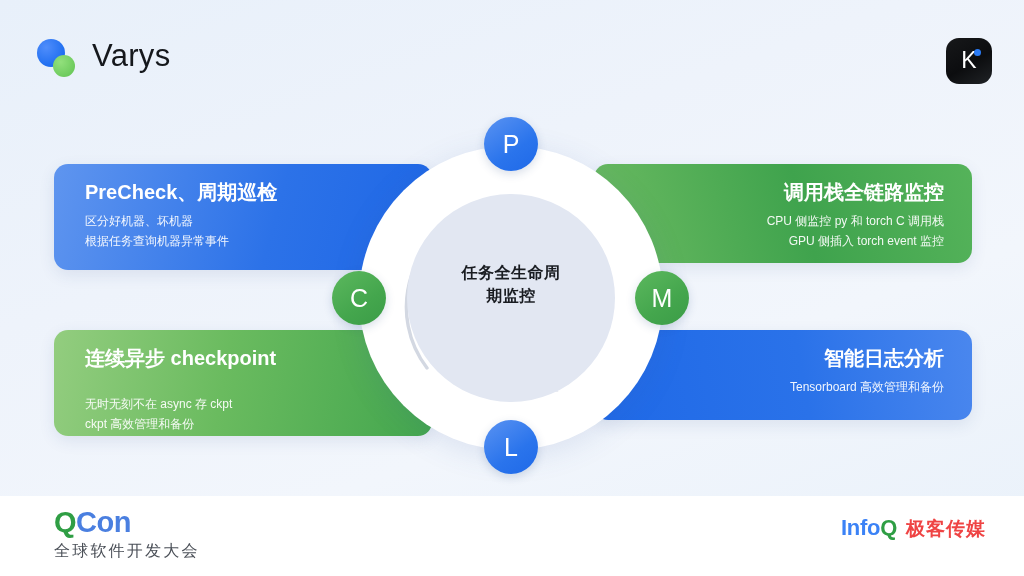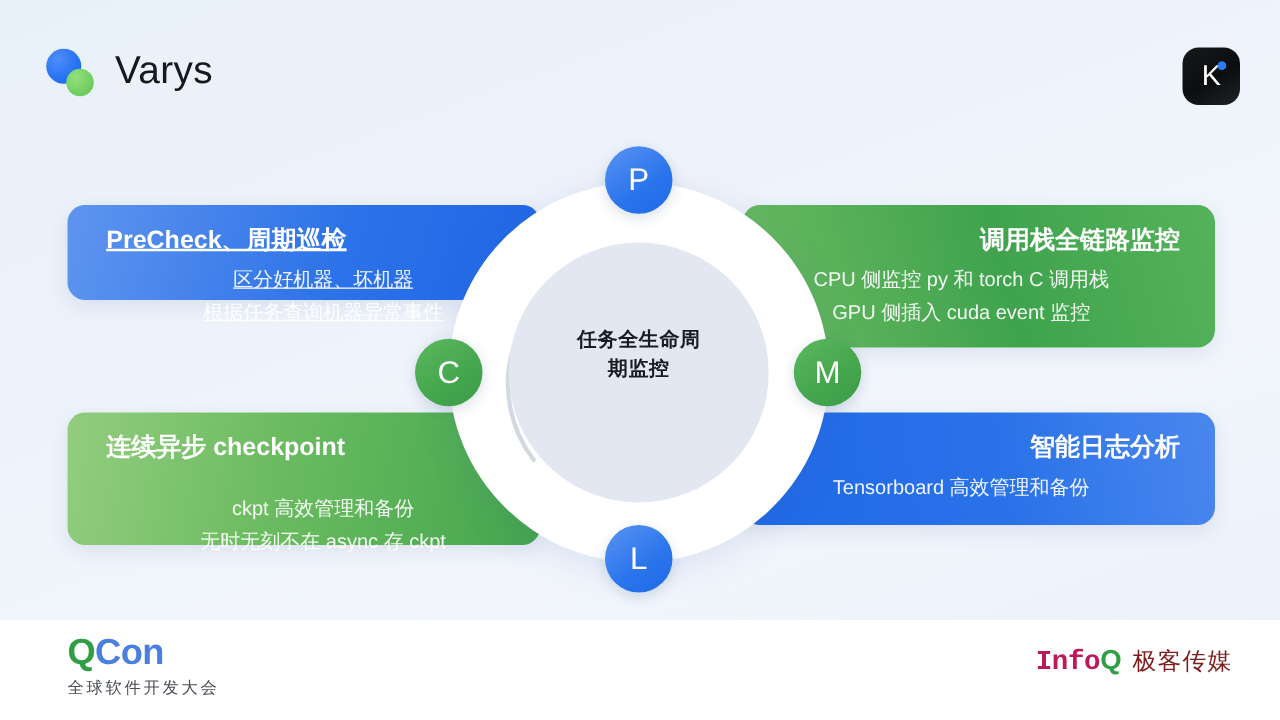--- a/index.html
+++ b/index.html
@@ -91,43 +91,41 @@
     z-index: 10;
     box-shadow: 0 5px 16px rgba(40, 70, 130, 0.10);
   }
   .card .card-title {
     font-size: 20px;
     font-weight: 700;
     line-height: 1.25;
     white-space: nowrap;
   }
   .card .card-sub {
-    font-size: 16px;
+    font-size: 12px;
     font-weight: 400;
     line-height: 1.65;
     color: rgba(255,255,255,0.93);
     white-space: nowrap;
-    text-align: center;
   }
 
   
   #card-precheck {
     left: 54px;  top: 164px;
-    width: 378px; height: 76px;
+    width: 378px; height: 106px;
     background: linear-gradient(105deg, #5f95ef 0%, #2c72e8 58%, #1e67e6 100%);
     padding: 16px 0 0 31px;
     text-align: left;
-    text-decoration: underline;
   }
   #card-precheck .card-title { margin-bottom: 7px; }
 
   
   #card-callstack {
     right: 52px; top: 164px;
-    width: 378px; height: 114px;
+    width: 378px; height: 99px;
     background: linear-gradient(255deg, #55b35a 0%, #3fa34d 45%, #6cbb62 100%);
     padding: 16px 28px 0 0;
     text-align: right;
   }
   #card-callstack .card-title { margin-bottom: 7px; }
 
   
   #card-ckpt {
     left: 54px; top: 330px;
     width: 378px; height: 106px;
@@ -228,44 +226,44 @@
   .qcon-word {
     font-size: 29px;
     font-weight: 700;
     line-height: 1;
     letter-spacing: -0.5px;
   }
   .qcon-q { color: #2f9e44; }
   .qcon-con { color: #4a7fe0; }
   .qcon-sub {
     margin-top: 4px;
-    font-size: 13px;
+    font-size: 16px;
     color: #4a4f57;
     letter-spacing: 2.2px;
   }
   .infoq {
     position: absolute;
     right: 38px;
     top: 20px;
     display: flex;
     align-items: baseline;
     gap: 9px;
   }
   .infoq-word {
     font-size: 22px;
     font-weight: 700;
     line-height: 1;
     letter-spacing: -0.3px;
   }
-  .infoq-info { color: #be185d; font-family: Liberation Mono, monospace; }
+  .infoq-info { color: #3b82f6; }
   .infoq-q { color: #2f9e44; }
   .infoq-cn {
     font-size: 19px;
-    font-weight: 400;
-    color: #7f1d1d;
+    font-weight: 700;
+    color: #ef4444;
     letter-spacing: 1px;
   }
 </style>
 </head>
 <body>
 
 <div id="slide">
 
   <div class="header">
     <div class="brand-mark">
@@ -282,27 +280,27 @@
 
   <div class="card" id="card-precheck">
     <div class="card-title">PreCheck、周期巡检</div>
     <div class="card-sub">区分好机器、坏机器</div>
     <div class="card-sub">根据任务查询机器异常事件</div>
   </div>
 
   <div class="card" id="card-callstack">
     <div class="card-title">调用栈全链路监控</div>
     <div class="card-sub">CPU 侧监控 py 和 torch C 调用栈</div>
-    <div class="card-sub">GPU 侧插入 cuda event 监控</div>
+    <div class="card-sub">GPU 侧插入 torch event 监控</div>
   </div>
 
   <div class="card" id="card-ckpt">
     <div class="card-title">连续异步 checkpoint</div>
+    <div class="card-sub">无时无刻不在 async 存 ckpt</div>
     <div class="card-sub">ckpt 高效管理和备份</div>
-    <div class="card-sub">无时无刻不在 async 存 ckpt</div>
   </div>
 
   <div class="card" id="card-log">
     <div class="card-title">智能日志分析</div>
     <div class="card-sub">Tensorboard 高效管理和备份</div>
   </div>
 
   <div class="donut-wrap">
     <div class="donut-outer"></div>
 

